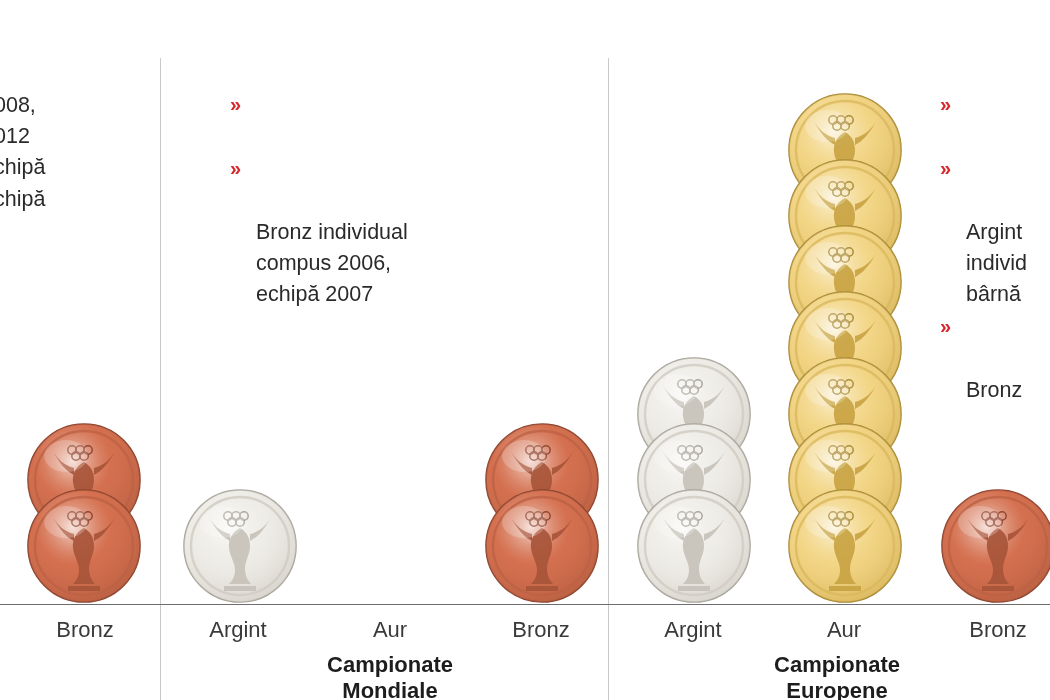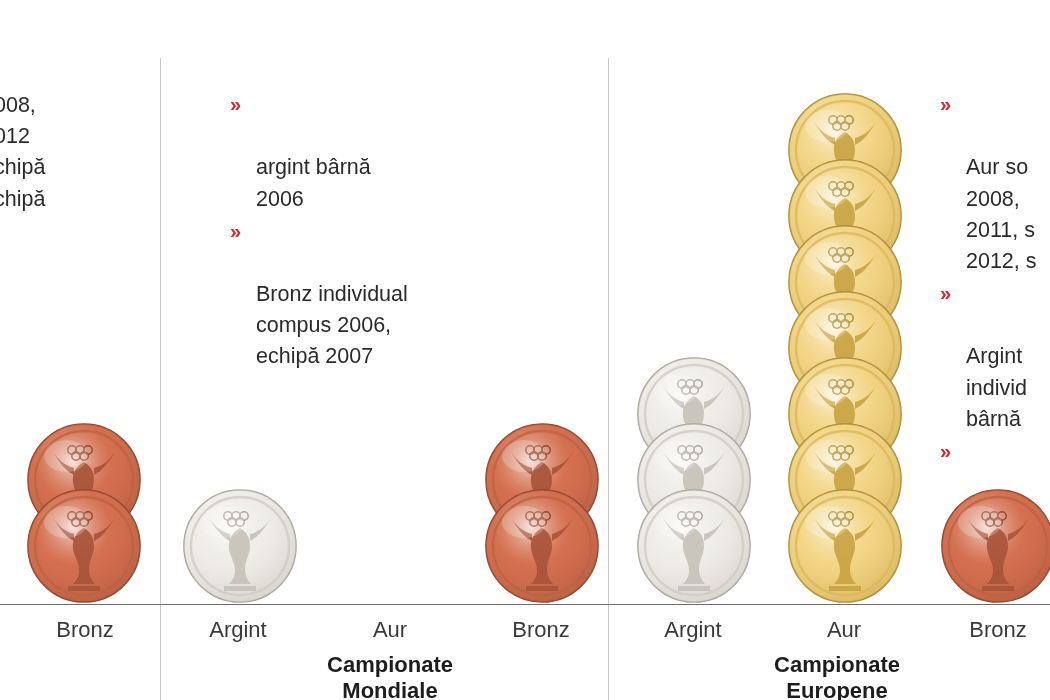--- a/index.html
+++ b/index.html
@@ -110,38 +110,32 @@
   <div class="annot noindent" style="left:-6px; top:90px; width:150px;">
     <span class="item">008,
 012
 chipă
 chipă</span>
   </div>
 
   <div class="annot" style="left:230px; top:90px; width:300px;">
     <span class="item">
       <span class="bullet">»</span>
-      <span>argint bârnă
-2006</span>
     </span>
     <span class="item">
       <span class="bullet">»</span>
       <span>Bronz individual
 compus 2006,
 echipă 2007</span>
     </span>
   </div>
 
   <div class="annot" style="left:940px; top:90px; width:200px;">
     <span class="item">
       <span class="bullet">»</span>
-      <span>Aur so
-2008,
-2011, s
-2012, s</span>
     </span>
     <span class="item">
       <span class="bullet">»</span>
       <span>Argint
 individ
 bârnă</span>
     </span>
     <span class="item">
       <span class="bullet">»</span>
       <span>Bronz</span>

